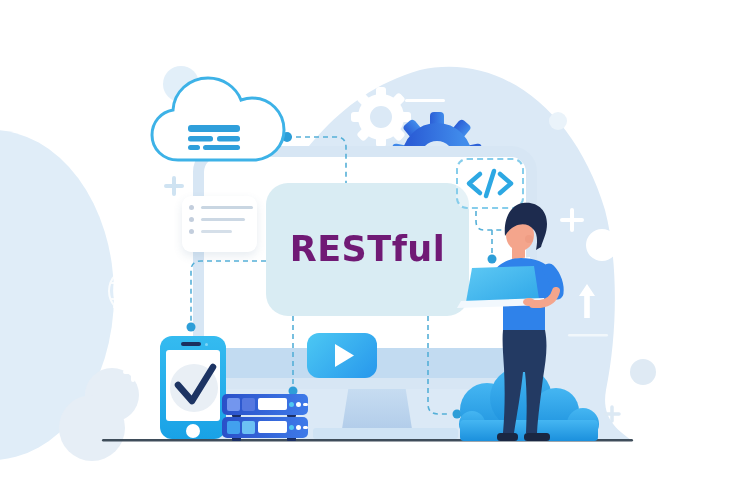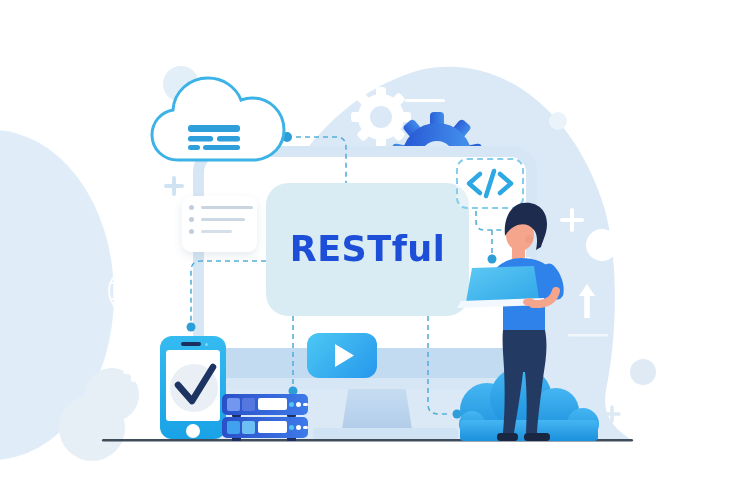--- a/index.html
+++ b/index.html
@@ -12,21 +12,21 @@
            border:11px solid #d7e6f4;border-radius:26px;background:#ffffff;}
   #monitor-band{position:absolute;left:0;right:0;bottom:0;height:30px;background:#c2dbf1;
                 border-radius:0 0 14px 14px;}
   #stand-neck{left:342px;top:389px;width:70px;height:40px;
               background:linear-gradient(180deg,#c6dcf1,#b2cdea);
               clip-path:polygon(9% 0,91% 0,100% 100%,0 100%);}
   #stand-base{left:313px;top:428px;width:145px;height:11px;background:#cfe3f4;border-radius:3px;}
   
   #title-card{left:266px;top:183px;width:203px;height:133px;background:#d9ecf3;border-radius:22px;
               display:flex;flex-direction:column;align-items:center;justify-content:center;}
-  #title-card .t{font-size:35px;line-height:43px;font-weight:bold;color:#1d4ed8;letter-spacing:.5px;}
+  #title-card .t{font-size:35px;line-height:43px;font-weight:bold;color:#701a75;letter-spacing:.5px;}
   
   #code-icon{left:456px;top:158px;width:68px;height:51px;box-sizing:border-box;
              border:2px dashed #86cdeb;border-radius:11px;background:rgba(255,255,255,.35);}
   
   #play-btn{left:307px;top:333px;width:70px;height:45px;border-radius:12px;
             background:linear-gradient(135deg,#4cc8f3,#2797ec);}
   
   #list-card{left:182px;top:196px;width:75px;height:56px;background:#fff;border-radius:9px;
              box-shadow:0 4px 10px rgba(60,100,140,.12);}
   .lrow{position:absolute;left:7px;height:4px;}

